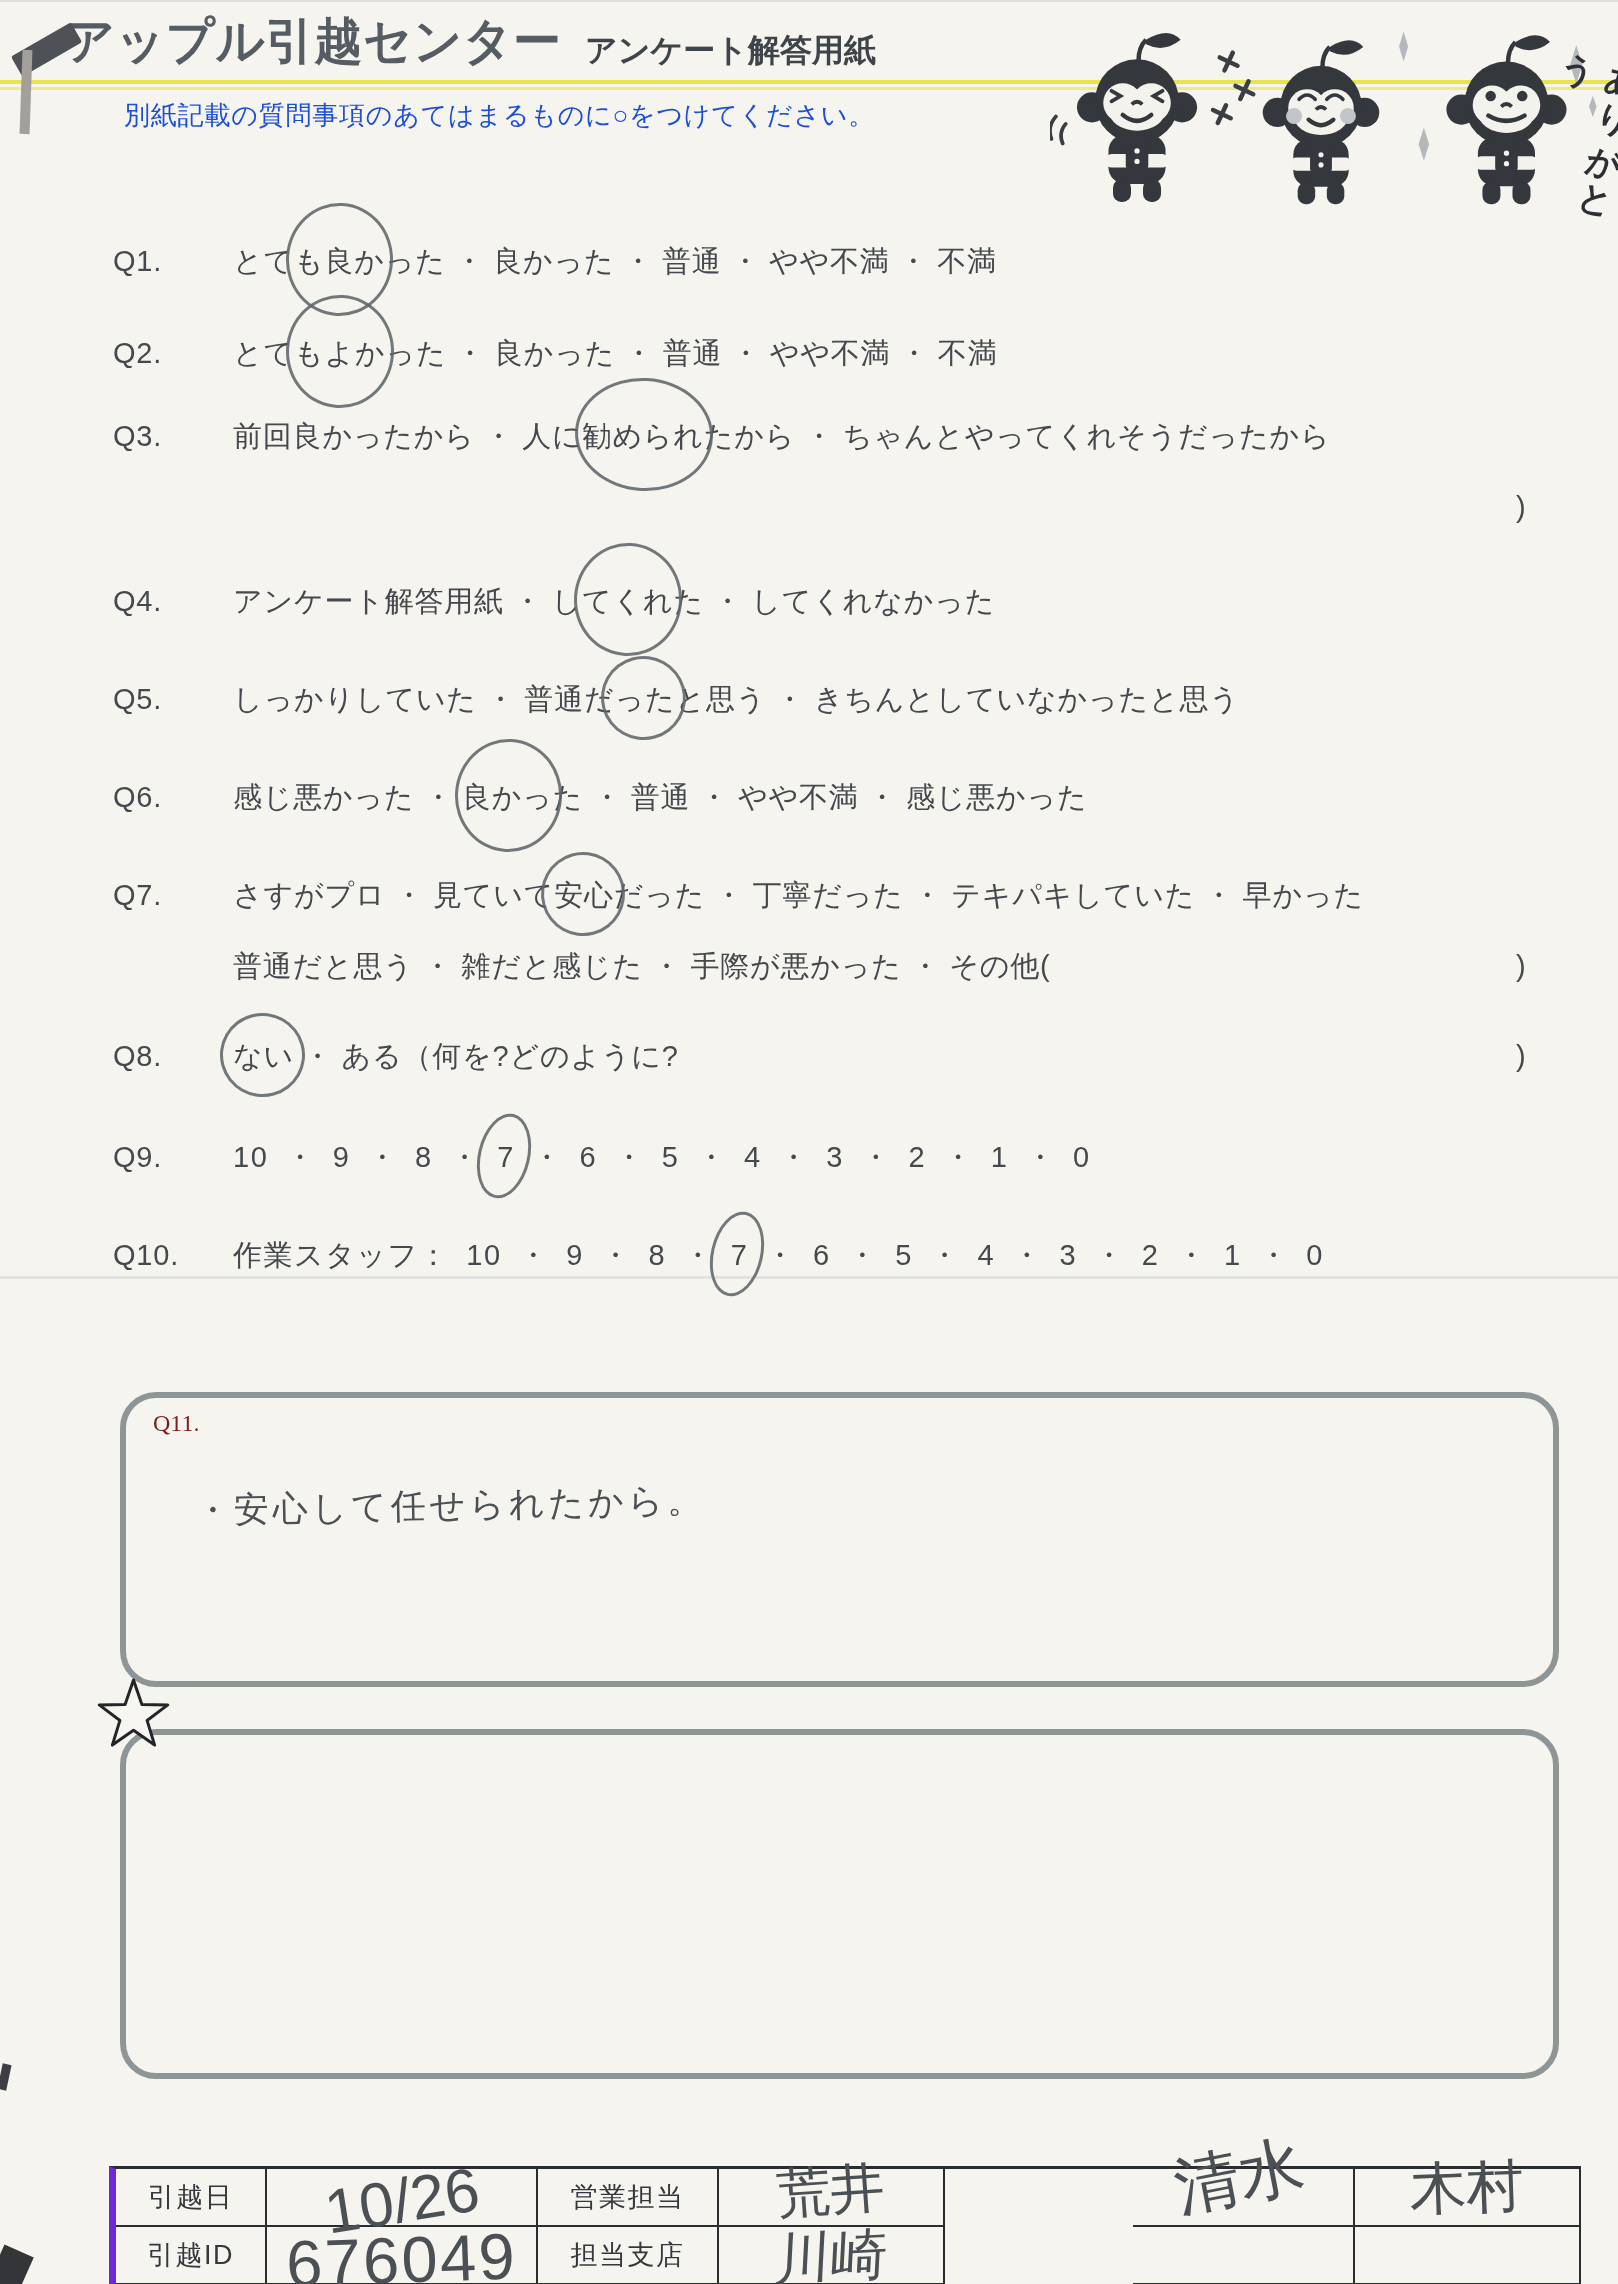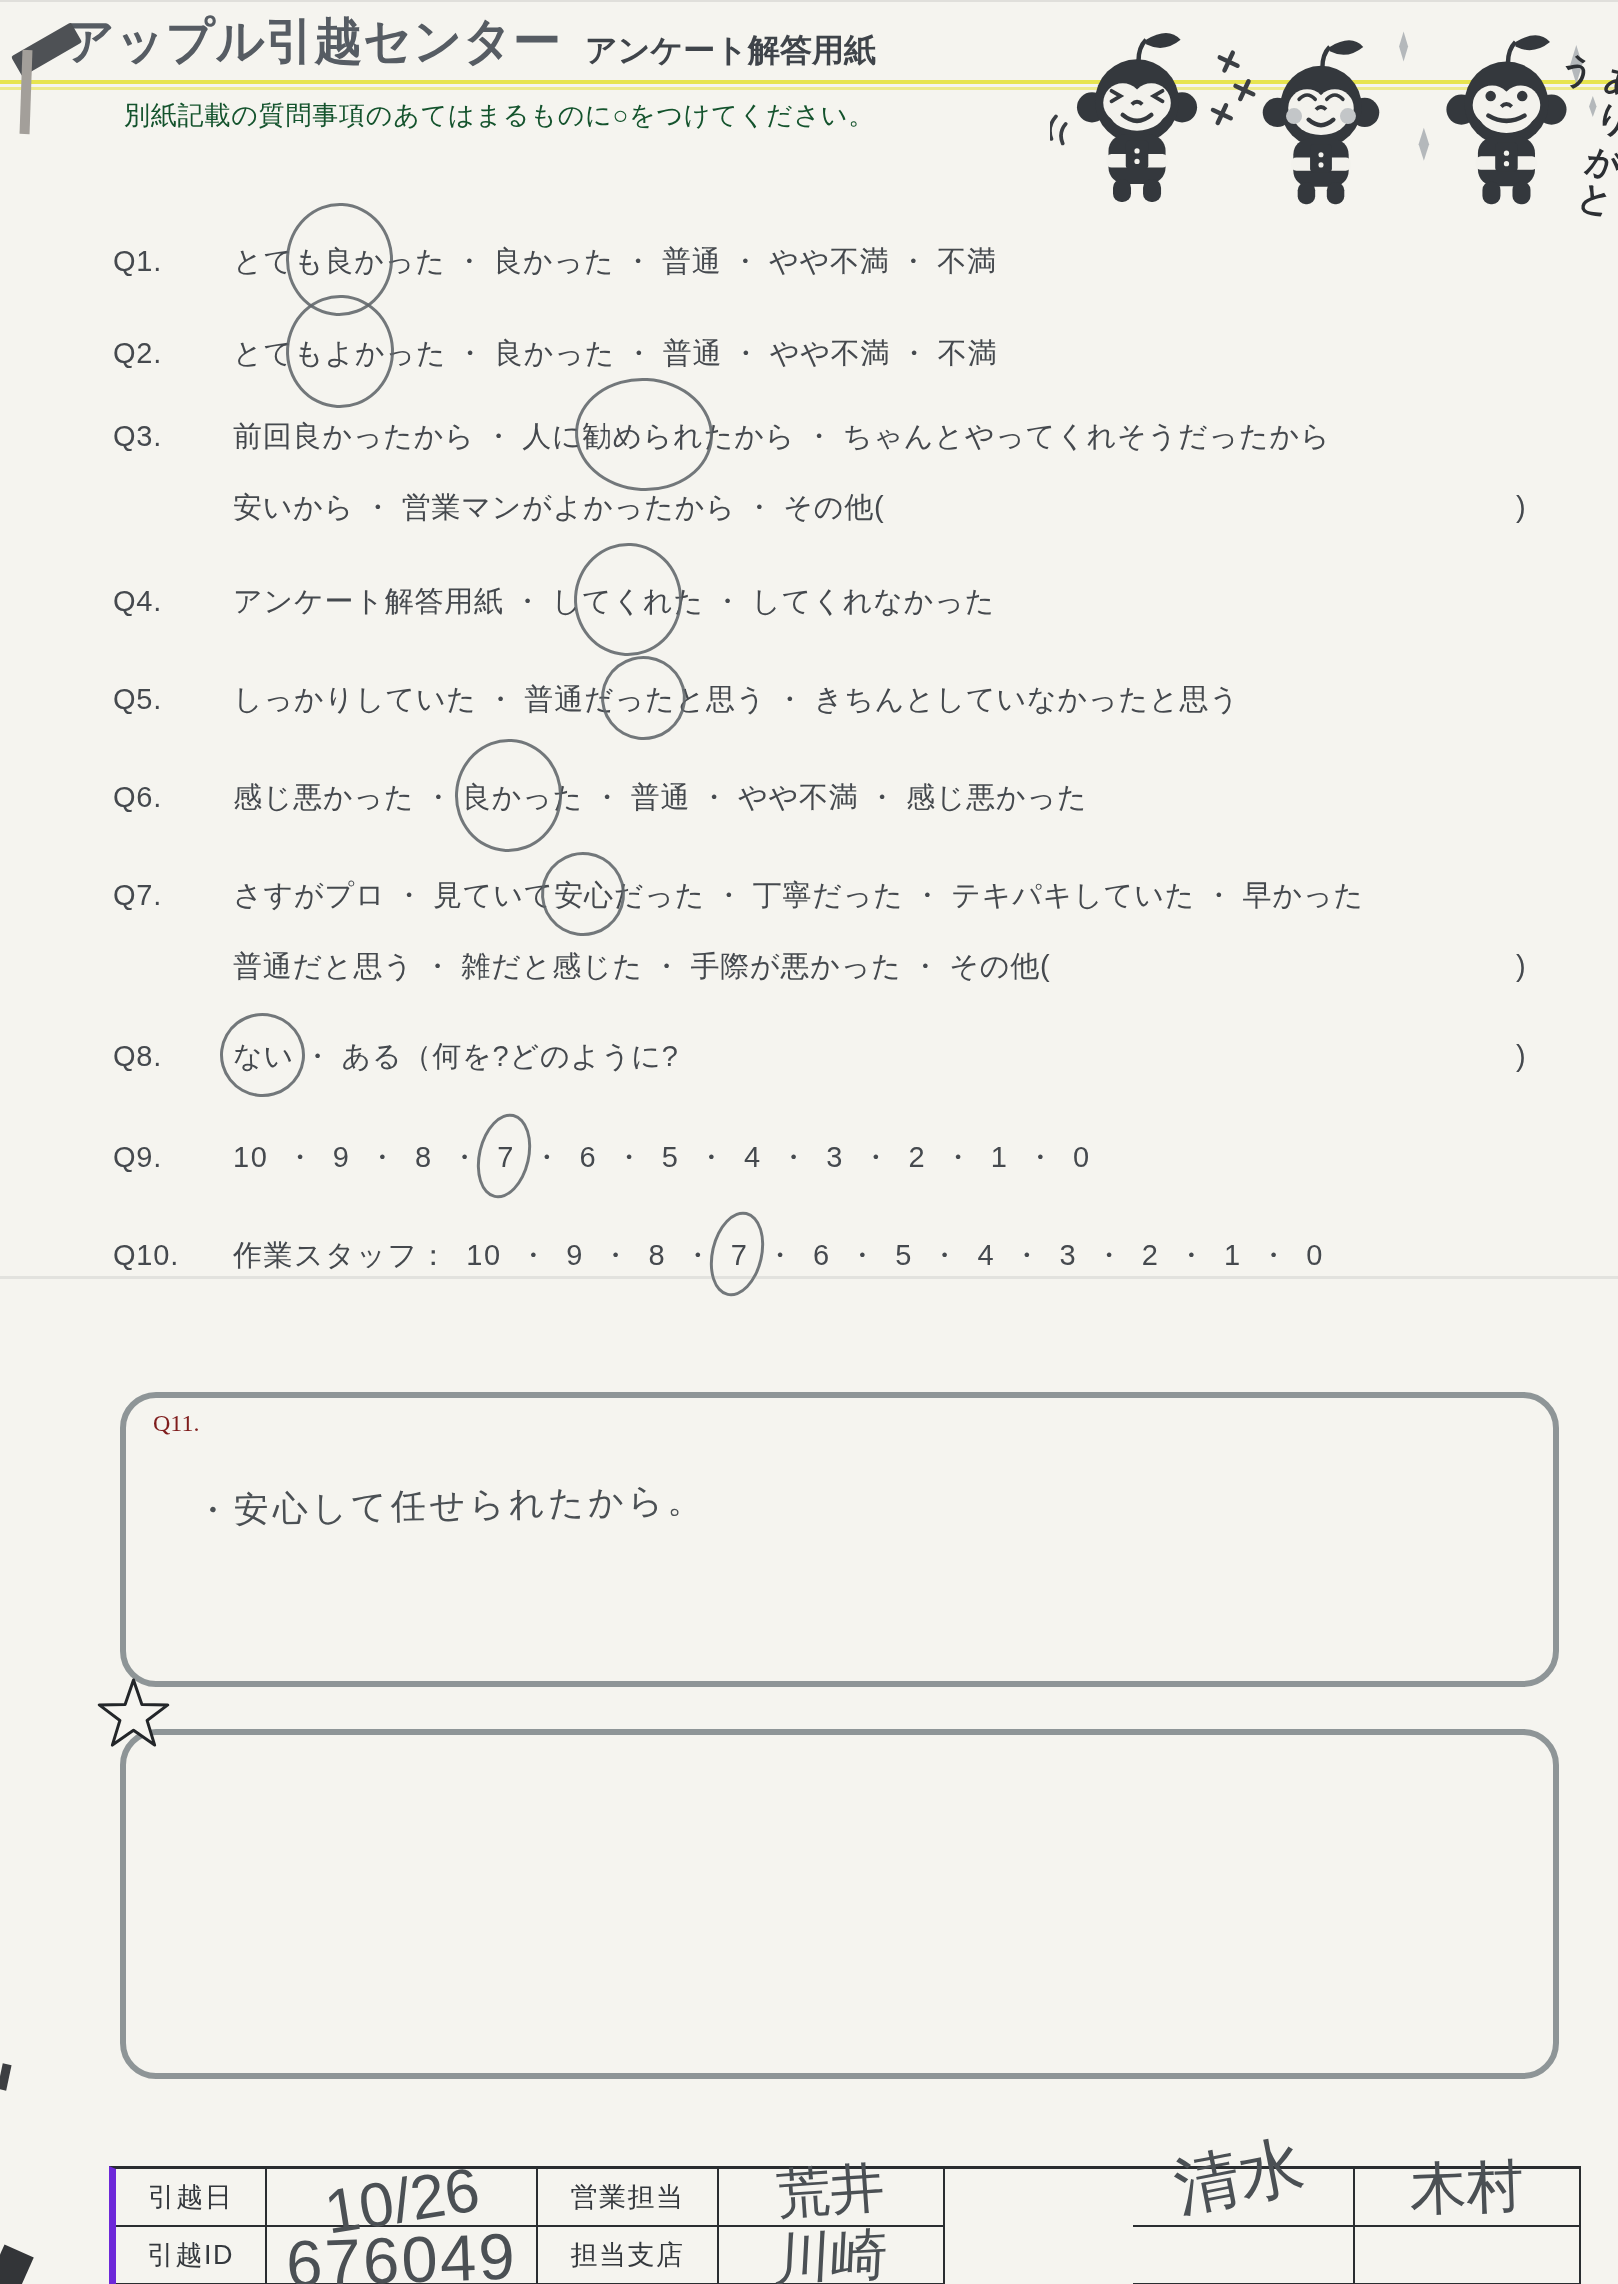--- a/index.html
+++ b/index.html
@@ -20,21 +20,21 @@
   .subtitle{
     position:absolute; left:585px; top:29px;
     font-size:32px; font-weight:bold; color:#3f444a;
   }
   .yellow-rule{
     position:absolute; left:0; top:80px; width:1618px; height:12px;
     background:linear-gradient(#e7e44f 0 3.8px, rgba(0,0,0,0) 3.8px 6.8px, #edea8e 6.8px 9.8px, rgba(0,0,0,0) 9.8px);
   }
   .instruction{
     position:absolute; left:124px; top:98px;
-    font-size:26px; color:#14532d; letter-spacing:0.8px;
+    font-size:26px; color:#1d4ed8; letter-spacing:0.8px;
   }
   #mascots{ position:absolute; left:1050px; top:15px; width:557px; height:214px; }
   .thanks{
     position:absolute; left:1541px; top:33px; height:203px;
     writing-mode:vertical-rl; font-size:34px; font-weight:800;
     color:#2c2f33; letter-spacing:3px; transform:rotate(13deg);
   }
   
   .q-row{
     position:absolute; left:113px; width:1467px;
@@ -190,21 +190,21 @@
     <div class="q-row q2">
       <span class="q-label">Q2.</span>
       <div class="q-lines">
         <div class="q-line"><span>とて</span><span class="circled c3">もよか</span><span>った ・ 良かった ・ 普通 ・ やや不満 ・ 不満</span></div>
       </div>
     </div>
     <div class="q-row q3">
       <span class="q-label">Q3.</span>
       <div class="q-lines">
         <div class="q-line"><span>前回良かったから ・ 人に</span><span class="circled c3">勧められ</span><span>たから ・ ちゃんとやってくれそうだったから</span></div>
-        <div class="q-line"><span>安いから ・ 営業マンがよかったから ・ その他(</span><span class="close-paren">)</span></div>
+        <div class="q-line"><span class="close-paren">)</span></div>
       </div>
     </div>
     <div class="q-row q4">
       <span class="q-label">Q4.</span>
       <div class="q-lines">
         <div class="q-line"><span>アンケート解答用紙 ・ し</span><span class="circled c3">てくれ</span><span>た ・ してくれなかった</span></div>
       </div>
     </div>
     <div class="q-row q5">
       <span class="q-label">Q5.</span>

